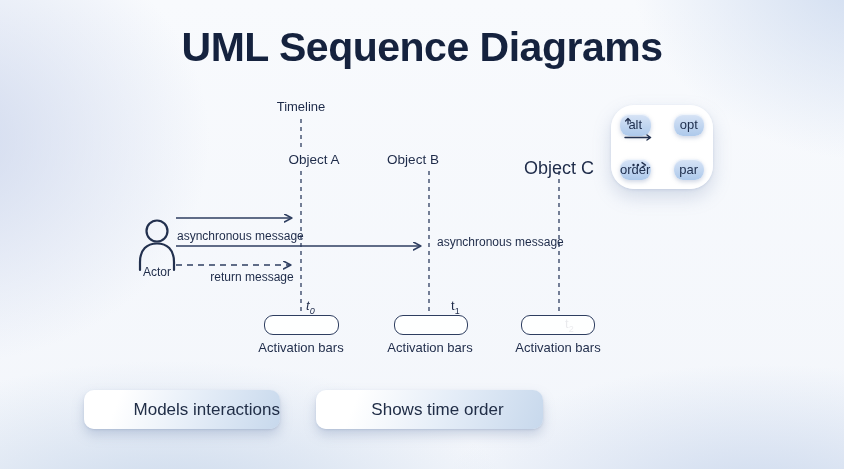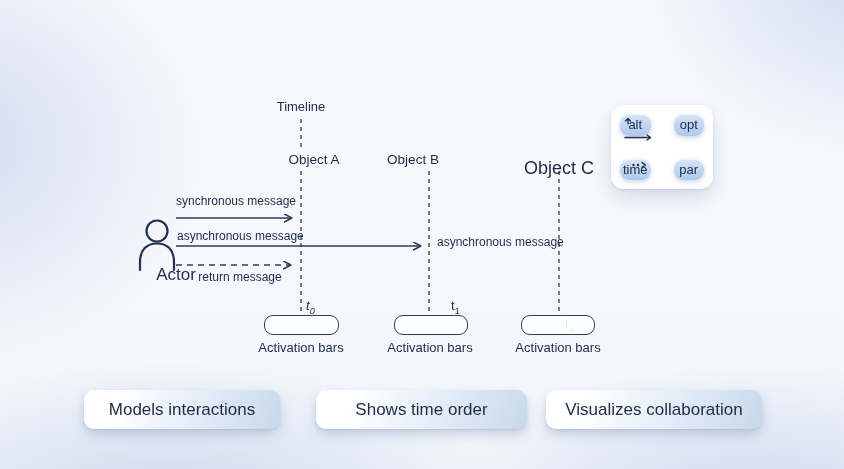--- a/index.html
+++ b/index.html
@@ -12,32 +12,32 @@
       radial-gradient(560px 250px at 20% 110%, rgba(196,212,233,.9) 0%, rgba(196,212,233,0) 62%),
       radial-gradient(520px 230px at 90% 108%, rgba(200,214,236,.9) 0%, rgba(200,214,236,0) 62%),
       linear-gradient(180deg,#f8fafd 0%,#f3f6fb 100%);
   }
   .title{
     position:absolute;top:24px;left:0;width:100%;text-align:center;
     font-size:41px;font-weight:800;letter-spacing:-.5px;color:#15223e;
   }
   .lbl{position:absolute;color:#1e2b49;white-space:nowrap;}
   .c{transform:translateX(-50%);} 
-  .f13{font-size:13px;} .f12{font-size:12px;} .f14{font-size:17px;margin-left:19px;}
+  .f13{font-size:13px;} .f12{font-size:12px;} .f14{font-size:12px;}
   .svg-overlay{position:absolute;left:0;top:0;width:844px;height:469px;}
   .abar{
     position:absolute;height:20px;border:1.6px solid #2e3e60;border-radius:9px;
     background:rgba(255,255,255,.9);box-sizing:border-box;
   }
   .t-label{font-size:13px;color:#1e2b49;}
   .t-label sub{font-size:9px;}
   
   .legend{
     position:absolute;left:611px;top:105px;width:102px;height:84px;
-    background:rgba(255,255,255,.95);border-radius:13px;
+    background:rgba(255,255,255,.95);border-radius:23px;
     box-shadow:0 8px 18px rgba(120,140,180,.28), 0 1px 3px rgba(120,140,180,.2);
     display:grid;grid-template-columns:1fr 1fr;gap:23px;padding:9px;box-sizing:border-box;
   }
   .chip{
     position:relative;display:flex;align-items:center;justify-content:center;
     border-radius:9px;font-size:13px;color:#20304f;
     background:linear-gradient(180deg,#d8e4f6 0%,#adc9eb 100%);
     box-shadow:inset 0 1px 1px rgba(255,255,255,.7), 0 2px 4px rgba(120,140,180,.35);
   }
   .chip svg{position:absolute;left:0;top:0;}
@@ -48,20 +48,21 @@
     background:linear-gradient(112deg,#ffffff 18%,#e6eef8 55%,#c7d8ec 100%);
     box-shadow:0 6px 12px rgba(123,144,180,.35), 0 1px 2px rgba(123,144,180,.25);
     font-size:17px;font-weight:500;color:#212e47;white-space:nowrap;
   }
 </style>
 </head>
 <body>
 
 <div class="stage">
 
+  <div class="title">UML Sequence Diagrams</div>
 
   <svg class="svg-overlay" viewBox="0 0 844 469">
     <defs>
       <marker id="ah" markerWidth="10" markerHeight="10" refX="7.2" refY="4.5" orient="auto" markerUnits="userSpaceOnUse">
         <path d="M0.5 0.5 L8 4.5 L0.5 8.5" fill="none" stroke="#2e3e60" stroke-width="1.6" stroke-linecap="round" stroke-linejoin="round"></path>
       </marker>
     </defs>
 
     <line x1="301" y1="119" x2="301" y2="149" stroke="#2e3e60" stroke-width="1.3" stroke-dasharray="4 4"></line>
 
@@ -78,24 +79,23 @@
       <path d="M140 270 L140 262 C140 249.5 147 243.5 157 243.5 C167 243.5 174 249.5 174 262 L174 270" fill="none" stroke="#22304e" stroke-width="2.2" stroke-linecap="round"></path>
     </g>
   </svg>
 
   <div class="lbl c f13" style="left:301px;top:99px;">Timeline</div>
 
   <div class="lbl c" style="left:314px;top:152px;font-size:13.5px;text-align:center;">Object A</div>
   <div class="lbl c" style="left:413px;top:152px;font-size:13.5px;">Object B</div>
   <div class="lbl c" style="left:559px;top:158px;font-size:18px;text-align:right;">Object C</div>
 
-  <div class="lbl c f12" style="left:236px;top:194px;">synchronous message</div>
   <div class="lbl f12" style="left:177px;top:229px;">asynchronous message</div>
   <div class="lbl f12" style="left:437px;top:235px;">asynchronous message</div>
-  <div class="lbl c f12" style="left:240px;top:270px;">return message</div>
+  <div class="lbl c f12" style="left:252px;top:270px;">return message</div>
 
   <div class="lbl c f14" style="left:157px;top:265px;">Actor</div>
 
   <span class="lbl t-label" style="left:306px;top:298px;font-style:italic;"><span>t</span><sub>0</sub></span>
   <span class="lbl t-label" style="left:435px;top:298px;margin-left:16px;"><span>t</span><sub>1</sub></span>
   <span class="lbl t-label" style="left:565px;top:316px;"><span>t</span><sub>2</sub></span>
 
   <div class="abar" style="left:264px;top:315px;width:75px;"></div>
   <div class="abar" style="left:394px;top:315px;width:74px;"></div>
   <div class="abar" style="left:521px;top:315px;width:74px;"></div>
@@ -114,30 +114,27 @@
     </div>
     <div class="chip">
       <span>opt</span>
     </div>
     <div class="chip">
       <svg width="38" height="30" viewBox="0 0 38 30">
         <circle cx="13.5" cy="6" r="1.2" fill="#22304e"></circle>
         <circle cx="18" cy="6" r="1.2" fill="#22304e"></circle>
         <path d="M22 3.6 L25.5 6 L22 8.4" fill="none" stroke="#22304e" stroke-width="1.4" stroke-linecap="round" stroke-linejoin="round"></path>
       </svg>
-      <span>time</span>
+      <span>order</span>
     </div>
     <div class="chip">
       <span>par</span>
     </div>
   </div>
 
-  <div class="pill" style="left:84px;width:196px;">
+  <div class="pill" style="left:84px;width:196px;justify-content:flex-end;">
     <span>Models interactions</span>
   </div>
-  <div class="pill" style="left:316px;width:211px;">
+  <div class="pill" style="left:316px;width:211px;padding-left:16px;">
     <span>Shows time order</span>
-  </div>
-  <div class="pill" style="left:546px;width:216px;">
-    <span>Visualizes collaboration</span>
   </div>
 
 </div>
 
 </body></html>

